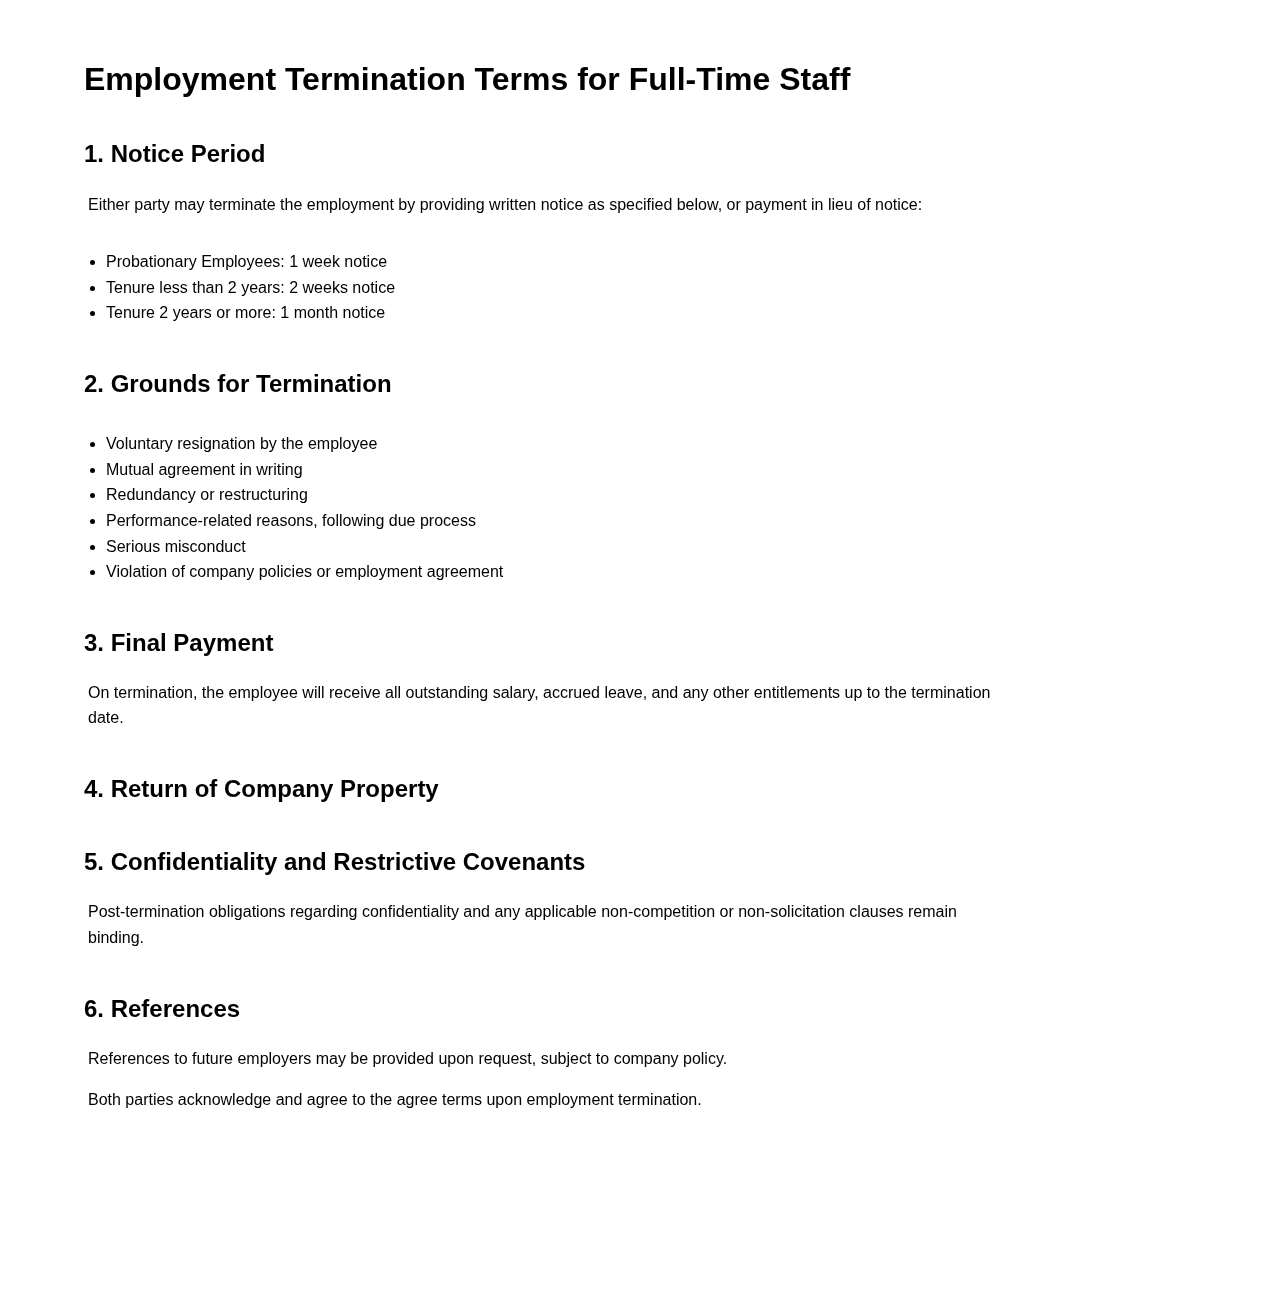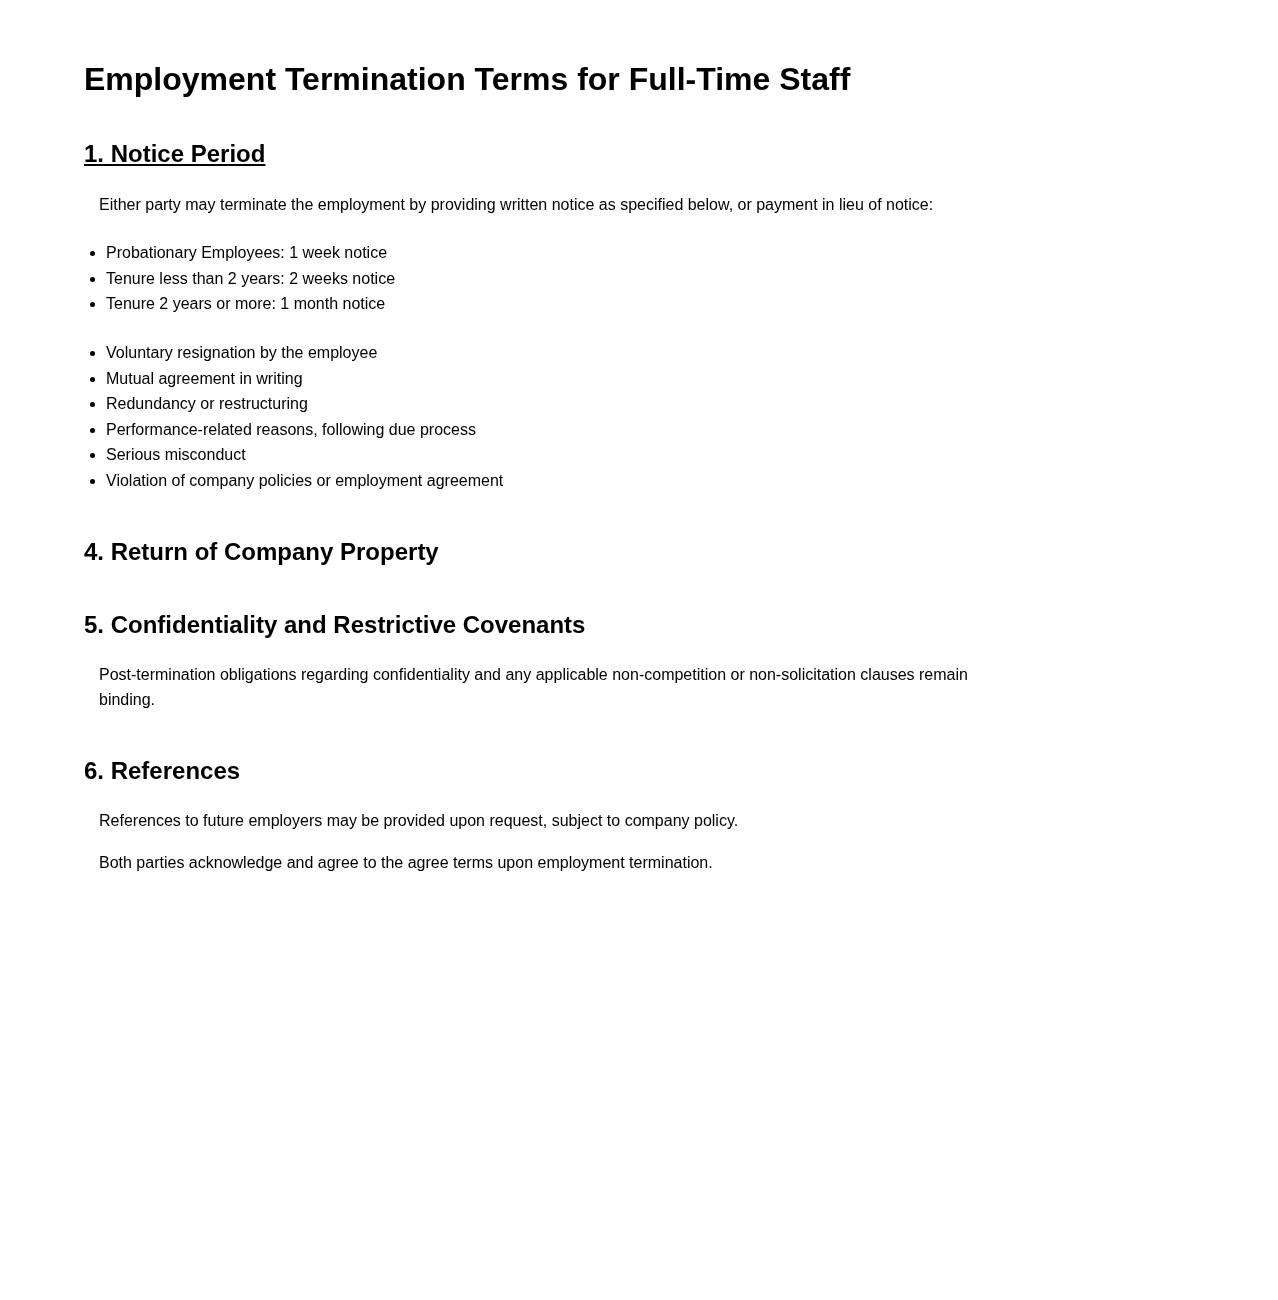--- a/index.html
+++ b/index.html
@@ -25,26 +25,26 @@
     margin: 0 0 40px 0;
     color: #000000;
   }
   .section-heading {
     font-size: 24px;
     line-height: 1.3;
     font-weight: 700;
     margin: 42px 0 22px 0;
     color: #000000;
   }
-  .section:first-of-type .section-heading { margin-top: 8px; text-decoration: underline; }
+  .section:first-of-type .section-heading { margin-top: 8px; }
   .para {
-    margin: 0 0 16px 15px;
+    margin: 0 0 16px 4px;
   }
   .bullet-list {
-    margin: 23px 0 16px 0;
+    margin: 32px 0 16px 0;
     padding-left: 22px;
   }
   .bullet-list li {
     margin: 0;
     padding-left: 0;
   }
 </style>
 </head>
 <body>
 
@@ -56,30 +56,35 @@
     <h2 class="section-heading">1. Notice Period</h2>
     <p class="para">Either party may terminate the employment by providing written notice as specified below, or payment in lieu of notice:</p>
     <ul class="bullet-list">
       <li>Probationary Employees: 1 week notice</li>
       <li>Tenure less than 2 years: 2 weeks notice</li>
       <li>Tenure 2 years or more: 1 month notice</li>
     </ul>
   </div>
 
   <div class="section">
+    <h2 class="section-heading">2. Grounds for Termination</h2>
     <ul class="bullet-list">
       <li>Voluntary resignation by the employee</li>
       <li>Mutual agreement in writing</li>
       <li>Redundancy or restructuring</li>
       <li>Performance-related reasons, following due process</li>
       <li>Serious misconduct</li>
       <li>Violation of company policies or employment agreement</li>
     </ul>
   </div>
 
+  <div class="section">
+    <h2 class="section-heading">3. Final Payment</h2>
+    <p class="para">On termination, the employee will receive all outstanding salary, accrued leave, and any other entitlements up to the termination date.</p>
+  </div>
 
   <div class="section">
     <h2 class="section-heading">4. Return of Company Property</h2>
   </div>
 
   <div class="section">
     <h2 class="section-heading">5. Confidentiality and Restrictive Covenants</h2>
     <p class="para">Post-termination obligations regarding confidentiality and any applicable non-competition or non-solicitation clauses remain binding.</p>
   </div>
 

